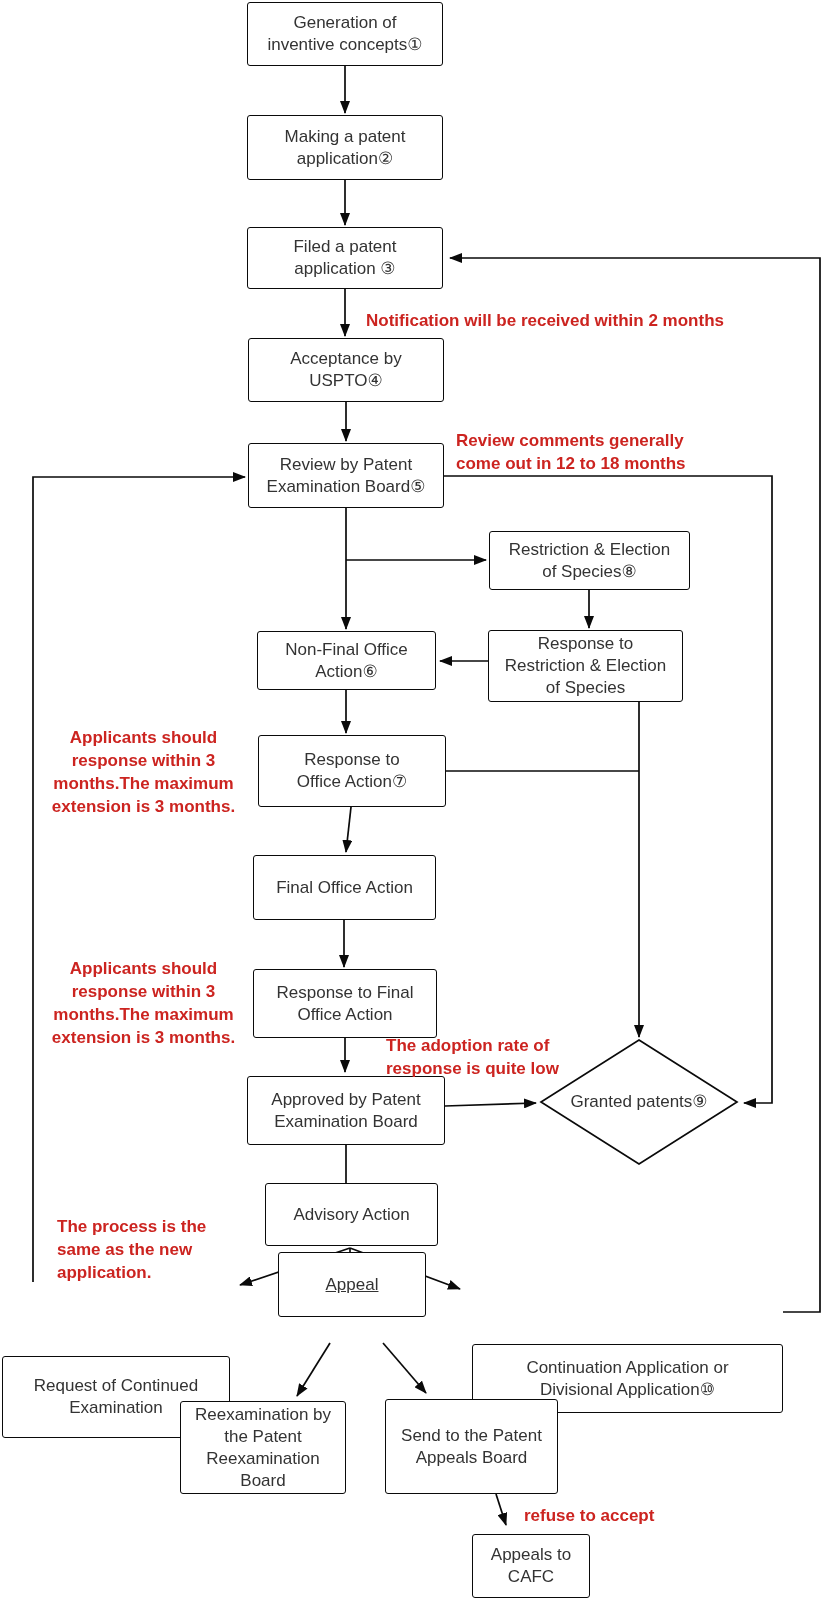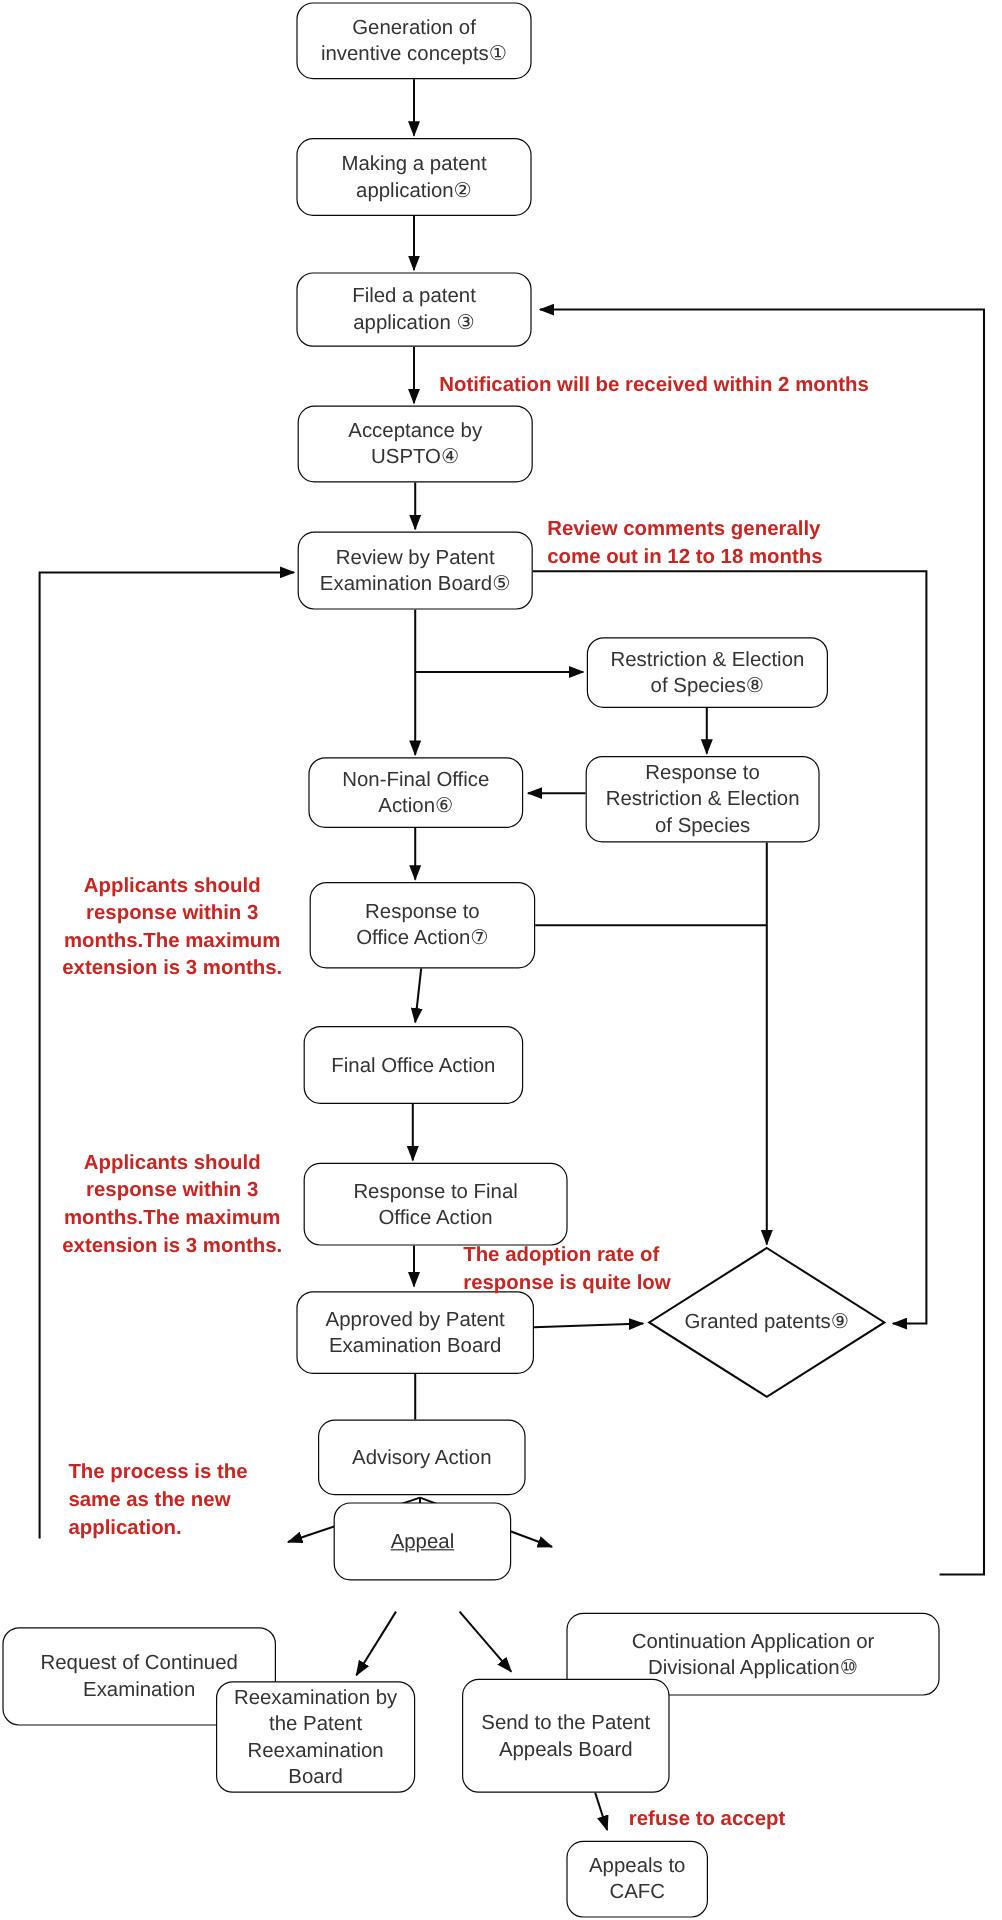--- a/index.html
+++ b/index.html
@@ -10,21 +10,21 @@
   svg.connectors{position:absolute;left:0;top:0;width:835px;height:1600px;}
   .c{fill:none;stroke:var(--line_color,#000);stroke-width:1.7;}
   .diamond{fill:var(--box_fill,#fff);stroke:var(--line_color,#000);stroke-width:1.7;}
   .arrowhead{fill:var(--line_color,#000);}
   .node{
     position:absolute;box-sizing:border-box;
     display:flex;align-items:center;justify-content:center;
     text-align:center;white-space:pre-line;
     background:var(--box_fill,#fff);
     border:1.8px solid var(--line_color,#000);
-    border-radius:14px;
+    border-radius:3px;
     font-size:17px;line-height:22px;color:var(--box_text,#333);
     padding:2px 4px;
   }
   .node.plain{background:transparent;border:none;padding:0;}
   .annot{
     position:absolute;white-space:pre-line;
     color:var(--annotation_red,#cc2420);
     font-weight:bold;font-size:17px;line-height:23px;
   }
   .annot.right{text-align:center;}
@@ -33,21 +33,21 @@
   .n-generation{left:247px;top:2px;width:196px;height:64px;}
   .n-making{left:247px;top:115px;width:196px;height:65px;}
   .n-filed{left:247px;top:227px;width:196px;height:62px;}
   .n-acceptance{left:248px;top:338px;width:196px;height:64px;}
   .n-review{left:248px;top:443px;width:196px;height:65px;}
   .n-restriction{left:489px;top:531px;width:201px;height:59px;}
   .n-response-restriction{left:488px;top:630px;width:195px;height:72px;}
   .n-nonfinal{left:257px;top:631px;width:179px;height:59px;}
   .n-response-oa{left:258px;top:735px;width:188px;height:72px;}
   .n-final-oa{left:253px;top:855px;width:183px;height:65px;}
-  .n-response-final{left:253px;top:969px;width:220px;height:69px;}
+  .n-response-final{left:253px;top:969px;width:184px;height:69px;}
   .n-approved{left:247px;top:1076px;width:198px;height:69px;}
   .n-granted{left:541px;top:1078px;width:196px;height:48px;}
   .n-advisory{left:265px;top:1183px;width:173px;height:63px;}
   .n-rce{left:2px;top:1356px;width:228px;height:82px;}
   .n-appeal{left:278px;top:1252px;width:148px;height:65px;text-decoration:underline;}
   .n-continuation{left:472px;top:1344px;width:311px;height:69px;}
   .n-reexamination{left:180px;top:1401px;width:166px;height:93px;}
   .n-send{left:385px;top:1399px;width:173px;height:95px;}
   .n-cafc{left:472px;top:1534px;width:118px;height:64px;}
 

